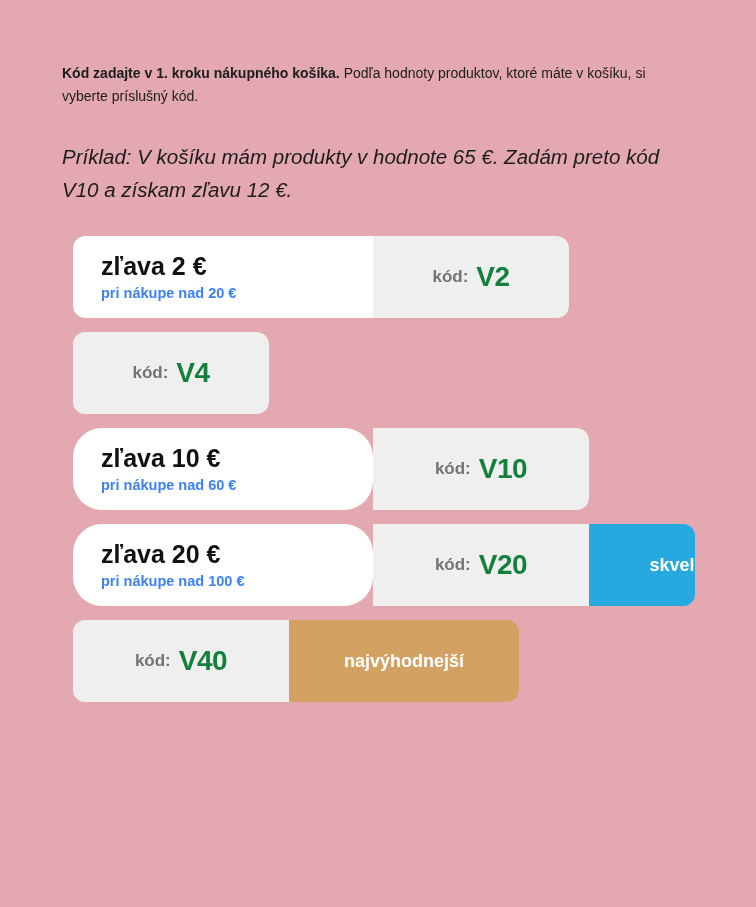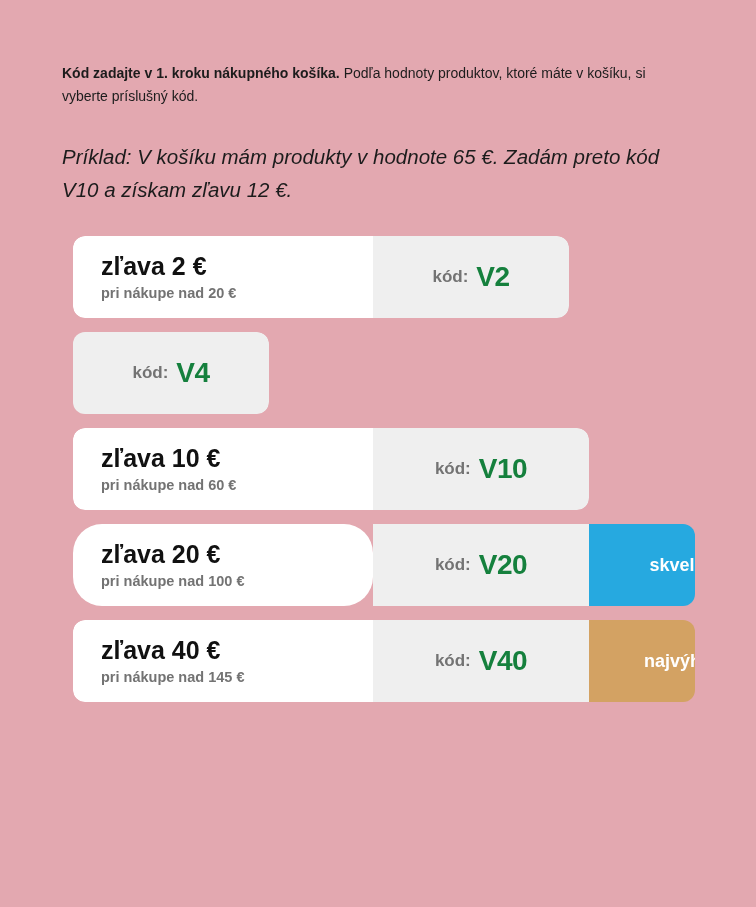--- a/index.html
+++ b/index.html
@@ -80,21 +80,21 @@
   .discount {
     font-size: 25px;
     font-weight: bold;
     color: #111111;
     line-height: 1.15;
     white-space: nowrap;
   }
   .condition {
     font-size: 14.5px;
     font-weight: bold;
-    color: #737373;
+    color: #3b82f6;
     line-height: 1.3;
     margin-top: 3px;
     white-space: nowrap;
   }
   .code-box {
     background: #efefef;
     display: flex;
     align-items: center;
     justify-content: center;
     gap: 8px;
@@ -126,21 +126,21 @@
     border-radius: 0 12px 12px 0;
     flex: 0 0 auto;
     white-space: nowrap;
   }
   .badge.blue { background: #26a9e0; }
   .badge.gold { background: #d3a263; }
   .w1 .code-left { width: 248px; }
   .w1 .code-box  { width: 144px; }
   .w2 .code-left { width: 248px; }
   .w2 .code-box  { width: 144px; }
-  .w3 .code-left { width: 248px; }
+  .w3 .code-left { width: 248px; border-radius: 29px; }
   .w3 .code-box  { width: 164px; }
   .w4 .code-left { width: 248px; border-radius: 29px; }
   .w4 .code-box  { width: 164px; }
   .w4 .badge     { width: 186px; }
   .w5 .code-left { width: 248px; }
   .w5 .code-box  { width: 164px; }
   .w5 .badge     { width: 186px; }
 </style>
 </head>
 <body>
@@ -198,24 +198,20 @@
         <div class="code-box">
           <span class="code-label">kód:</span>
           <span class="code-value">V20</span>
         </div>
         <div class="badge blue">skvelá voľba</div>
       </div>
     </div>
 
     <div class="code-row w5">
       <div class="row-wrap">
-        <div class="code-left">
-          <div class="discount">zľava 40 €</div>
-          <div class="condition">pri nákupe nad 145 €</div>
-        </div>
         <div class="code-box">
           <span class="code-label">kód:</span>
           <span class="code-value">V40</span>
         </div>
         <div class="badge gold">najvýhodnejší</div>
       </div>
     </div>
 
   </div>
 </div>

